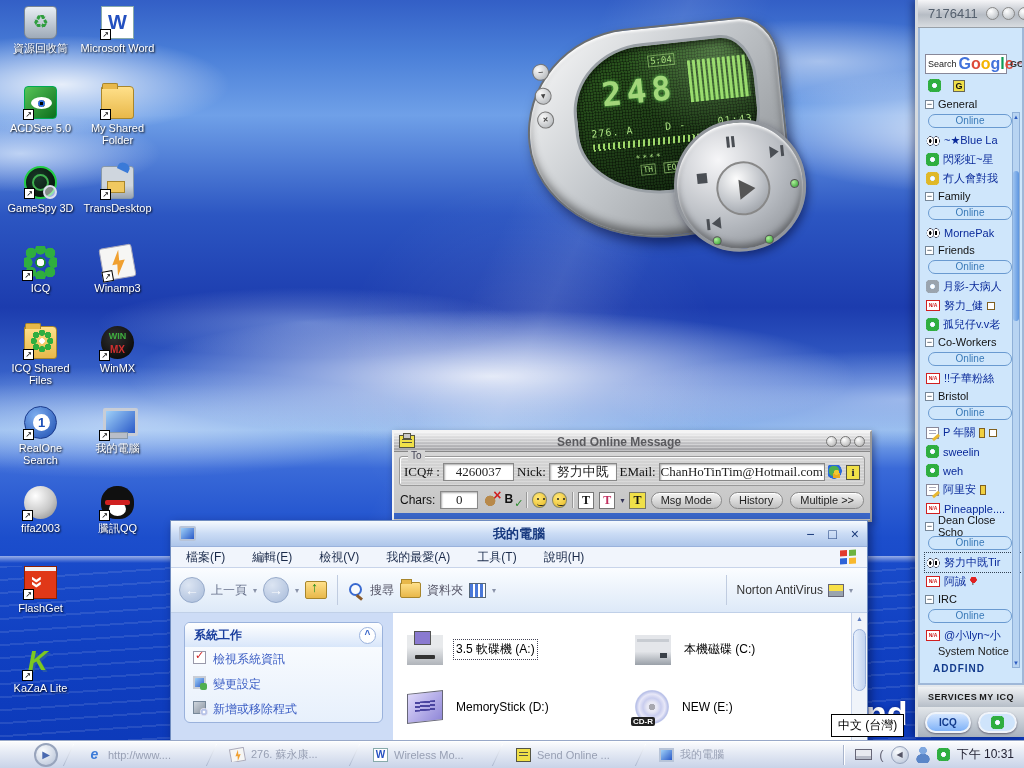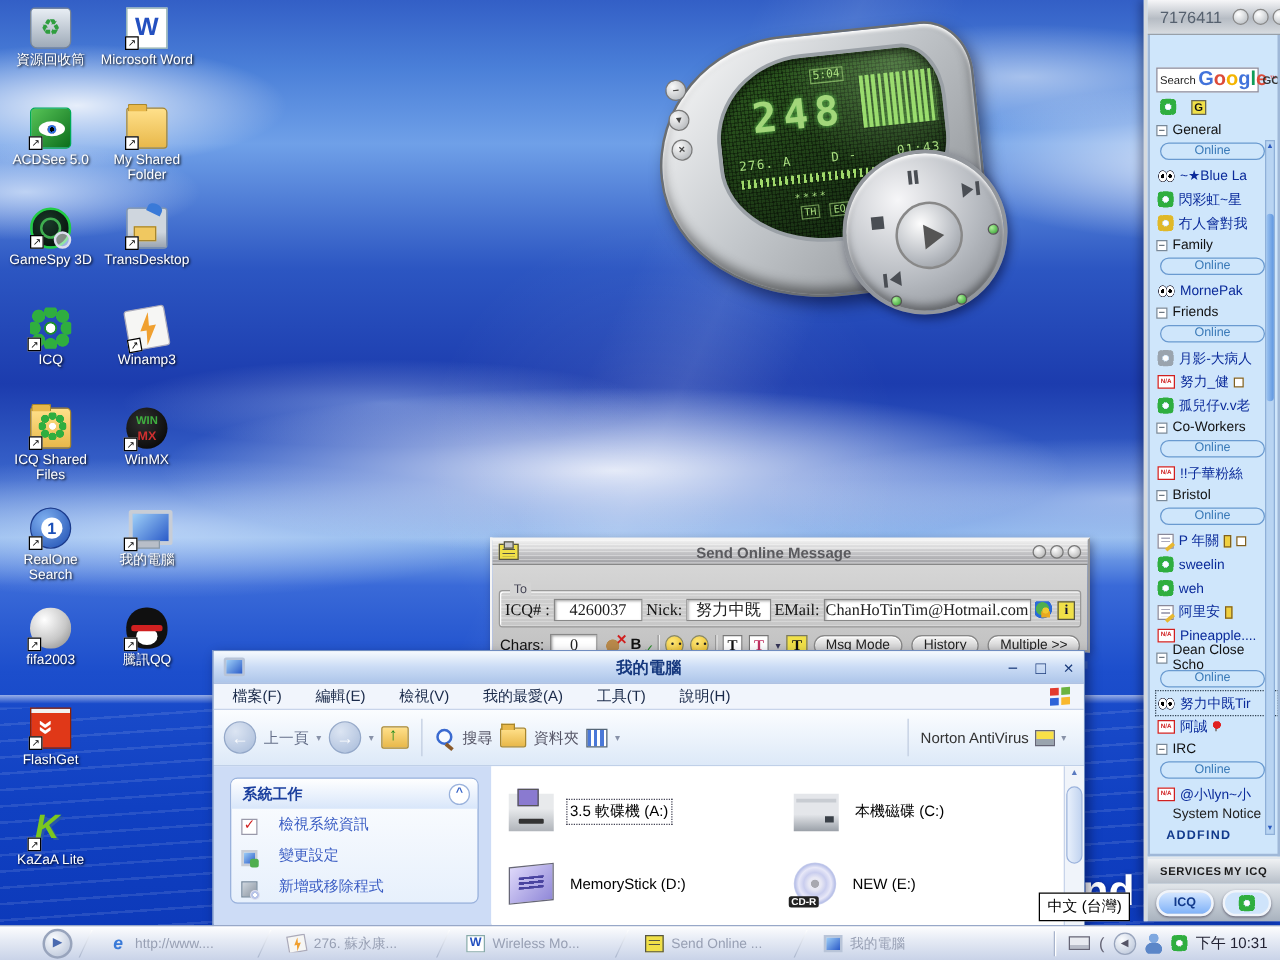--- a/index.html
+++ b/index.html
@@ -158,21 +158,21 @@
 .flower-pill{width:40px;height:21px;border-radius:11px;background:#cfe4fb;border:2px solid #f0f4fa;box-shadow:0 1px 2px #667;display:flex;align-items:center;justify-content:center;cursor:pointer}
 
 
 .sw{position:absolute;left:392px;top:430px;width:480px;height:92px;z-index:10;background:linear-gradient(#dcdcdc,#c2c2c2);border:2px solid #9a9a9a;border-top-color:#f4f4f4;border-left-color:#f4f4f4;box-shadow:2px 3px 7px rgba(0,0,30,.4)}
 .sw-title{height:20px;background:repeating-linear-gradient(0deg,rgba(255,255,255,.35) 0 1px,transparent 1px 3px),linear-gradient(#f2f2f2,#9e9ea2);display:flex;align-items:center;padding:0 5px;border-bottom:1px solid #888}
 .sw-title-text{flex:1;text-align:center;font-size:12px;font-weight:bold;color:#5a5a5e}
 .sw-circ{width:11px;height:11px;border-radius:50%;background:radial-gradient(circle at 35% 30%,#fff,#aaa);border:1px solid #777;margin-left:3px;cursor:pointer}
 .msgicon{width:16px;height:13px;background:#f0e048;border:1px solid #554;position:relative}
 .msgicon::before{content:"";position:absolute;left:2px;top:3px;right:2px;height:6px;background:repeating-linear-gradient(#554 0 1px,transparent 1px 3px)}
 .msgicon::after{content:"";position:absolute;left:3px;top:-3px;width:6px;height:4px;background:#c8c8c8;border:1px solid #554}
-.sw-to{position:relative;margin:20px 5px 2px;border:1px solid #999;border-radius:3px;box-shadow:inset 1px 1px 0 #fff;padding:6px 4px 4px;display:flex;align-items:center;gap:3px;background:repeating-linear-gradient(0deg,rgba(255,255,255,.25) 0 1px,transparent 1px 3px)}
+.sw-to{position:relative;margin:4px 5px 2px;border:1px solid #999;border-radius:3px;box-shadow:inset 1px 1px 0 #fff;padding:6px 4px 4px;display:flex;align-items:center;gap:3px;background:repeating-linear-gradient(0deg,rgba(255,255,255,.25) 0 1px,transparent 1px 3px)}
 .sw-to-label{position:absolute;left:8px;top:-7px;font-size:10px;color:#445;background:#d4d4d4;padding:0 3px}
 .sw-lab{font-family:"Liberation Serif","DejaVu Serif",serif;font-weight:normal;font-size:13px;color:#111;white-space:nowrap}
 .sw-field{background:#fff;border:1px solid #888;box-shadow:inset 1px 1px 2px #aaa;font-family:"Liberation Serif","DejaVu Serif",serif;font-size:13px;color:#222;text-align:center;height:18px;line-height:16px;cursor:text}
 .f-icq{width:78px}.f-nick{width:74px}.f-email{width:182px}
 .sw-peepicon{width:17px;height:15px;background:radial-gradient(circle at 40% 40%,#4fae4f 5px,#2a6ad8 5.5px 7.5px,transparent 8px);position:relative;cursor:pointer}
 .sw-peepicon::after{content:"";position:absolute;left:5px;top:5px;width:7px;height:9px;background:radial-gradient(circle at 50% 25%,#f0c830 2.4px,transparent 2.8px),linear-gradient(#e8a820,#e8a820) 50% 80%/7px 5px no-repeat}
 .sw-infoicon{width:15px;height:15px;background:#f0e048;border:1px solid #554;font-family:"Liberation Serif",serif;font-weight:bold;font-size:11px;line-height:13px;text-align:center;color:#113;cursor:pointer}
 .sw-tools{display:flex;align-items:center;gap:5px;padding:3px 6px}
 .sw-small{font-size:12px;color:#111}
 .f-chars{width:40px}
@@ -218,21 +218,21 @@
 .fold-ic{position:relative;width:21px;height:16px;background:linear-gradient(180deg,#ffe08a,#e8b84a);border:1px solid #a8862c;border-radius:2px;cursor:pointer}
 .fold-ic::before{content:"";position:absolute;left:0;top:-4px;width:9px;height:4px;background:#e8b84a;border:1px solid #a8862c;border-bottom:none}
 .views-ic{width:17px;height:15px;border:1px solid #567;background:repeating-linear-gradient(90deg,#4a78d8 0 3px,#fff 3px 5px);cursor:pointer}
 .norton{display:flex;align-items:center;gap:5px;margin-left:auto;margin-right:6px;color:#333}
 .norton-ic{width:16px;height:13px;background:linear-gradient(#f8e048 55%,#9aa4ae 55%);border:1px solid #667;cursor:pointer}
 .xw-body{position:relative;display:flex;height:147px}
 .pane{width:222px;background:#cddcf6;padding:9px 10px 0 13px}
 .pane-box{border:1px solid #9ab2dc;border-radius:6px;background:linear-gradient(#fdfeff,#e7f0fc);overflow:hidden}
 .pane-head{display:flex;justify-content:space-between;align-items:center;padding:4px 6px 3px 9px;color:#1b3f9e;font-weight:bold;font-size:12px;background:linear-gradient(#ffffff,#d8e6fa)}
 .chev{width:17px;height:17px;border-radius:50%;background:#fff;border:1px solid #9ab2dc;color:#3a66c8;font-size:10px;font-weight:bold;text-align:center;line-height:14px;cursor:pointer}
-.pane-item{display:flex;gap:17px;padding:4px 8px;color:#3c5ec4;font-size:12px;align-items:flex-end;cursor:pointer}
+.pane-item{display:flex;gap:7px;padding:4px 8px;color:#3c5ec4;font-size:12px;align-items:flex-start;cursor:pointer}
 .pi-ic{width:13px;height:13px;flex:none}
 .pi-sysinfo{background:#fff;border:1px solid #99a;position:relative}
 .pi-sysinfo::after{content:"✓";position:absolute;left:1px;top:-3px;color:#d02020;font-size:11px;font-weight:bold}
 .pi-addremove{background:linear-gradient(135deg,#cfd6de,#8a94a0);border:1px solid #789;position:relative}
 .pi-addremove::after{content:"";position:absolute;right:-3px;bottom:-3px;width:8px;height:8px;border-radius:50%;background:radial-gradient(circle,#fff 1.5px,#b8c4e8 1.6px 3px,#dde 3.1px)}
 .pi-settings{background:linear-gradient(135deg,#9fd0f8,#2a5ac8);border:2px solid #c8cdd6;position:relative}
 .pi-settings::after{content:"";position:absolute;right:-3px;bottom:-3px;width:7px;height:7px;background:#4fae4f;border-radius:2px}
 .files{flex:1;background:#fff;padding:8px 0 0 14px;display:grid;grid-template-columns:228px 215px;grid-auto-rows:57px;align-items:center}
 .drive{display:flex;align-items:center;gap:11px;cursor:pointer}
 .drive-label{font-size:12px;color:#000;padding:1px 2px}

